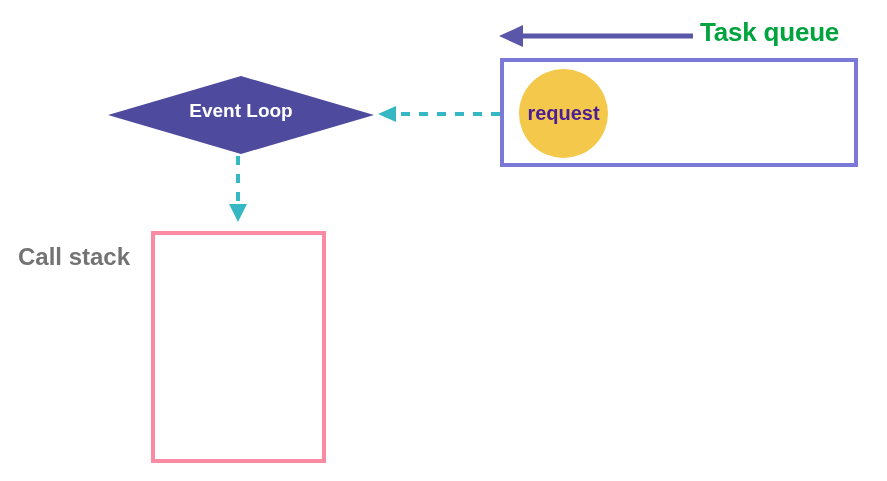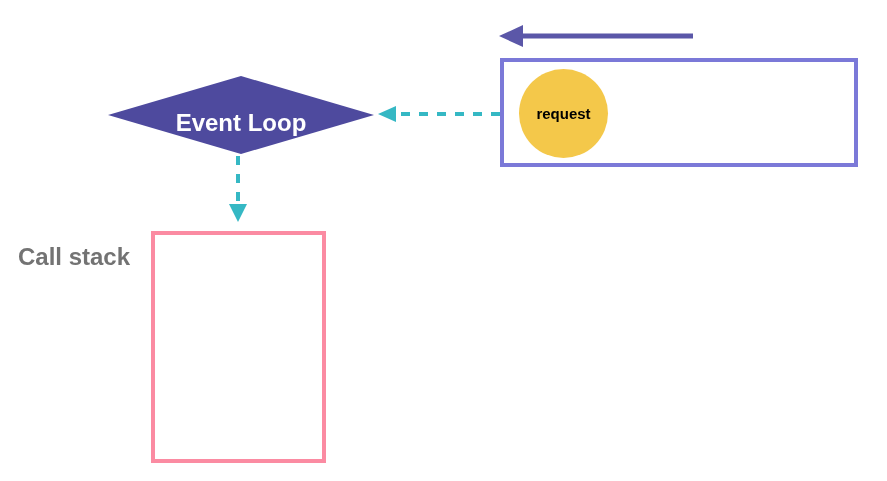--- a/index.html
+++ b/index.html
@@ -57,44 +57,44 @@
     left: 519px;
     top: 69px;
     width: 89px;
     height: 89px;
     border-radius: 50%;
     background: #f3c council;
     background: #f4c84a;
     display: flex;
     align-items: center;
     justify-content: center;
-    color: #000000;
-    font-size: 15px;
+    color: #4c1d95;
+    font-size: 20px;
     font-weight: bold;
   }
 
   
   .diamond-wrap {
     position: absolute;
     left: 108px;
     top: 76px;
     width: 266px;
     height: 78px;
   }
   .diamond-label {
     position: absolute;
     left: 108px;
-    top: 84px;
+    top: 72px;
     width: 266px;
     height: 78px;
     display: flex;
     align-items: center;
     justify-content: center;
     color: #ffffff;
-    font-size: 24px;
+    font-size: 19px;
     font-weight: bold;
     pointer-events: none;
   }
 
   
   .dash-h {
     position: absolute;
     left: 376px;
     top: 100px;
     width: 126px;
@@ -127,20 +127,21 @@
     font-weight: bold;
     color: #737373;
     white-space: nowrap;
   }
 </style>
 </head>
 <body>
 
 <div id="canvas">
 
+  <div class="tq-label">Task queue</div>
 
   <svg class="tq-arrow" viewBox="0 0 198 32">
     <line x1="196" y1="16" x2="22" y2="16" stroke="#5b57a8" stroke-width="5"></line>
     <polygon points="2,16 26,5 26,27" fill="#5b57a8"></polygon>
   </svg>
 
   <div class="tq-box"></div>
 
   <div class="request-circle">request</div>
 

